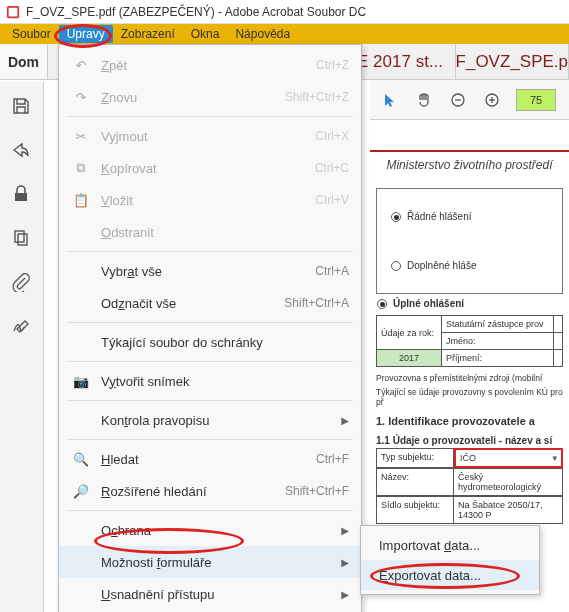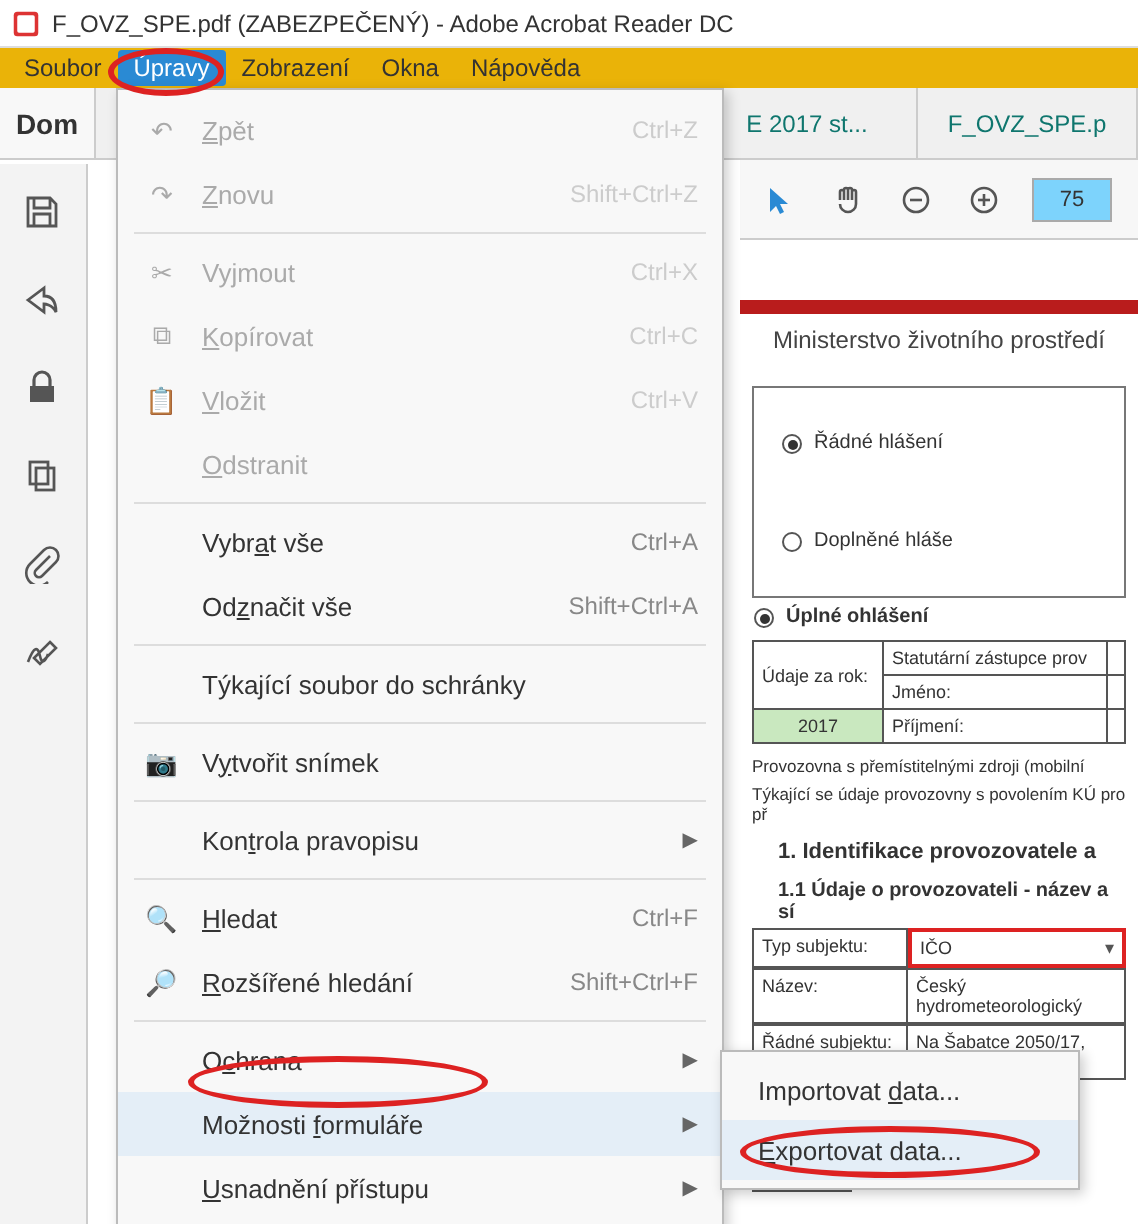--- a/index.html
+++ b/index.html
@@ -65,22 +65,22 @@
     font-weight: bold;
     font-size: 14px;
     background: #f8f8f8;
     border-right: 1px solid #ccc;
   }
   .doc-tab {
     flex: 0 0 110px;
     display: flex;
     align-items: center;
     justify-content: center;
-    font-size: 12px;
-    color: #0f766e;
+    font-size: 17px;
+    color: #7f1d1d;
     background: #f0f0f0;
     border-right: 1px solid #ccc;
   }
 
   
   .toolstrip {
     position: absolute;
     top: 80px;
     right: 0;
     left: 370px;
@@ -95,21 +95,21 @@
   .tool-btn {
     width: 20px; height: 20px;
     display: flex;
     align-items: center;
     justify-content: center;
     cursor: pointer;
   }
   .zoom-box {
     width: 40px; height: 22px;
     border: 1px solid #aaa;
-    background: #7dd3fc;
+    background: #bef264;
     display: flex;
     align-items: center;
     justify-content: center;
     font-size: 11px;
   }
 
   
   .sidebar {
     position: absolute;
     left: 0; top: 82px; bottom: 0;
@@ -187,33 +187,34 @@
     top: 122px;
     right: 0;
     bottom: 0;
     background: #fff;
     overflow: hidden;
     font-size: 10px;
   }
   .doc-pane .ministry {
     margin: 28px 0 16px 0;
     text-align: center;
+    font-style: italic;
     font-size: 12px;
     color: #444;
-    border-top: 7px solid #b91c1c;
+    border-top: 2px solid #b91c1c;
     padding-top: 6px;
   }
   .radio-row { display: flex; align-items: center; gap: 6px; margin: 3px 8px; font-size: 10px; }
   .radio-row .r { width: 10px; height: 10px; border: 1px solid #555; border-radius: 50%; display: inline-block; }
   .radio-row .r.sel::after { content:""; display:block; width:5px; height:5px; background:#333; border-radius:50%; margin:2px auto; }
   .radio-group-box { border:1px solid #777; padding:19px 6px; margin: 4px 6px; display:flex; gap:32px;flex-direction:column; }
   .tbl { border-collapse: collapse; margin: 6px 6px; width: calc(100% - 12px); font-size: 9px; }
   .tbl td, .tbl th { border: 1px solid #555; padding: 3px 4px; }
   .greencell { background: #c9e8bf; text-align: center; }
-  .sect-title { font-weight: bold; font-size: 11px; margin: 8px 6px 2px 19px; }
+  .sect-title { font-weight: bold; font-size: 11px; margin: 8px 6px 2px 6px; }
   .field-row { display:flex; margin: 0 6px; }
   .field-row .flabel { border:1px solid #555; padding:3px 4px; width: 78px; font-size:9px; }
   .field-row .fval { border:1px solid #555; border-left:none; padding:3px 4px; flex:1; font-size:9px; }
   .red-box { border: 2px solid #d22 !important; }
   .note { font-size:8.5px; margin:4px 6px; }
 
   
   .ellipse {
     position: absolute;
     border: 3px solid #d22;
@@ -223,21 +224,21 @@
   }
 </style>
 </head>
 <body>
 
 <div class="titlebar">
   <svg class="app-icon" viewBox="0 0 16 16">
       <rect x="1" y="1" width="14" height="14" fill="#d33" rx="2"></rect>
       <rect x="3" y="3" width="10" height="10" fill="#fff" rx="1"></rect>
     </svg>
-  <span class="titlebar-text">F_OVZ_SPE.pdf (ZABEZPEČENÝ) - Adobe Acrobat Reader DC</span>
+  <span class="titlebar-text">F_OVZ_SPE.pdf (ZABEZPEČENÝ) - Adobe Acrobat Soubor DC</span>
 </div>
 
 <div class="menubar">
   <div class="menubar-item">Soubor</div>
   <div class="menubar-item active">Úpravy</div>
   <div class="menubar-item">Zobrazení</div>
   <div class="menubar-item">Okna</div>
   <div class="menubar-item">Nápověda</div>
 </div>
 
@@ -348,21 +349,21 @@
     <div class="fval red-box">
       <span>IČO</span>
       <span style="float:right;color:#555">▾</span>
     </div>
   </div>
   <div class="field-row">
     <div class="flabel">Název:</div>
     <div class="fval">Český hydrometeorologický</div>
   </div>
   <div class="field-row">
-    <div class="flabel">Řádné subjektu:</div>
+    <div class="flabel">Sídlo subjektu:</div>
     <div class="fval">Na Šabatce 2050/17, 14300 P</div>
   </div>
 
   <div style="height:38px"></div>
   <div class="field-row">
     <div class="flabel" style="border:1px solid #555;width:50px">Praha</div>
   </div>
 </div>
 
 <div class="dropdown">

